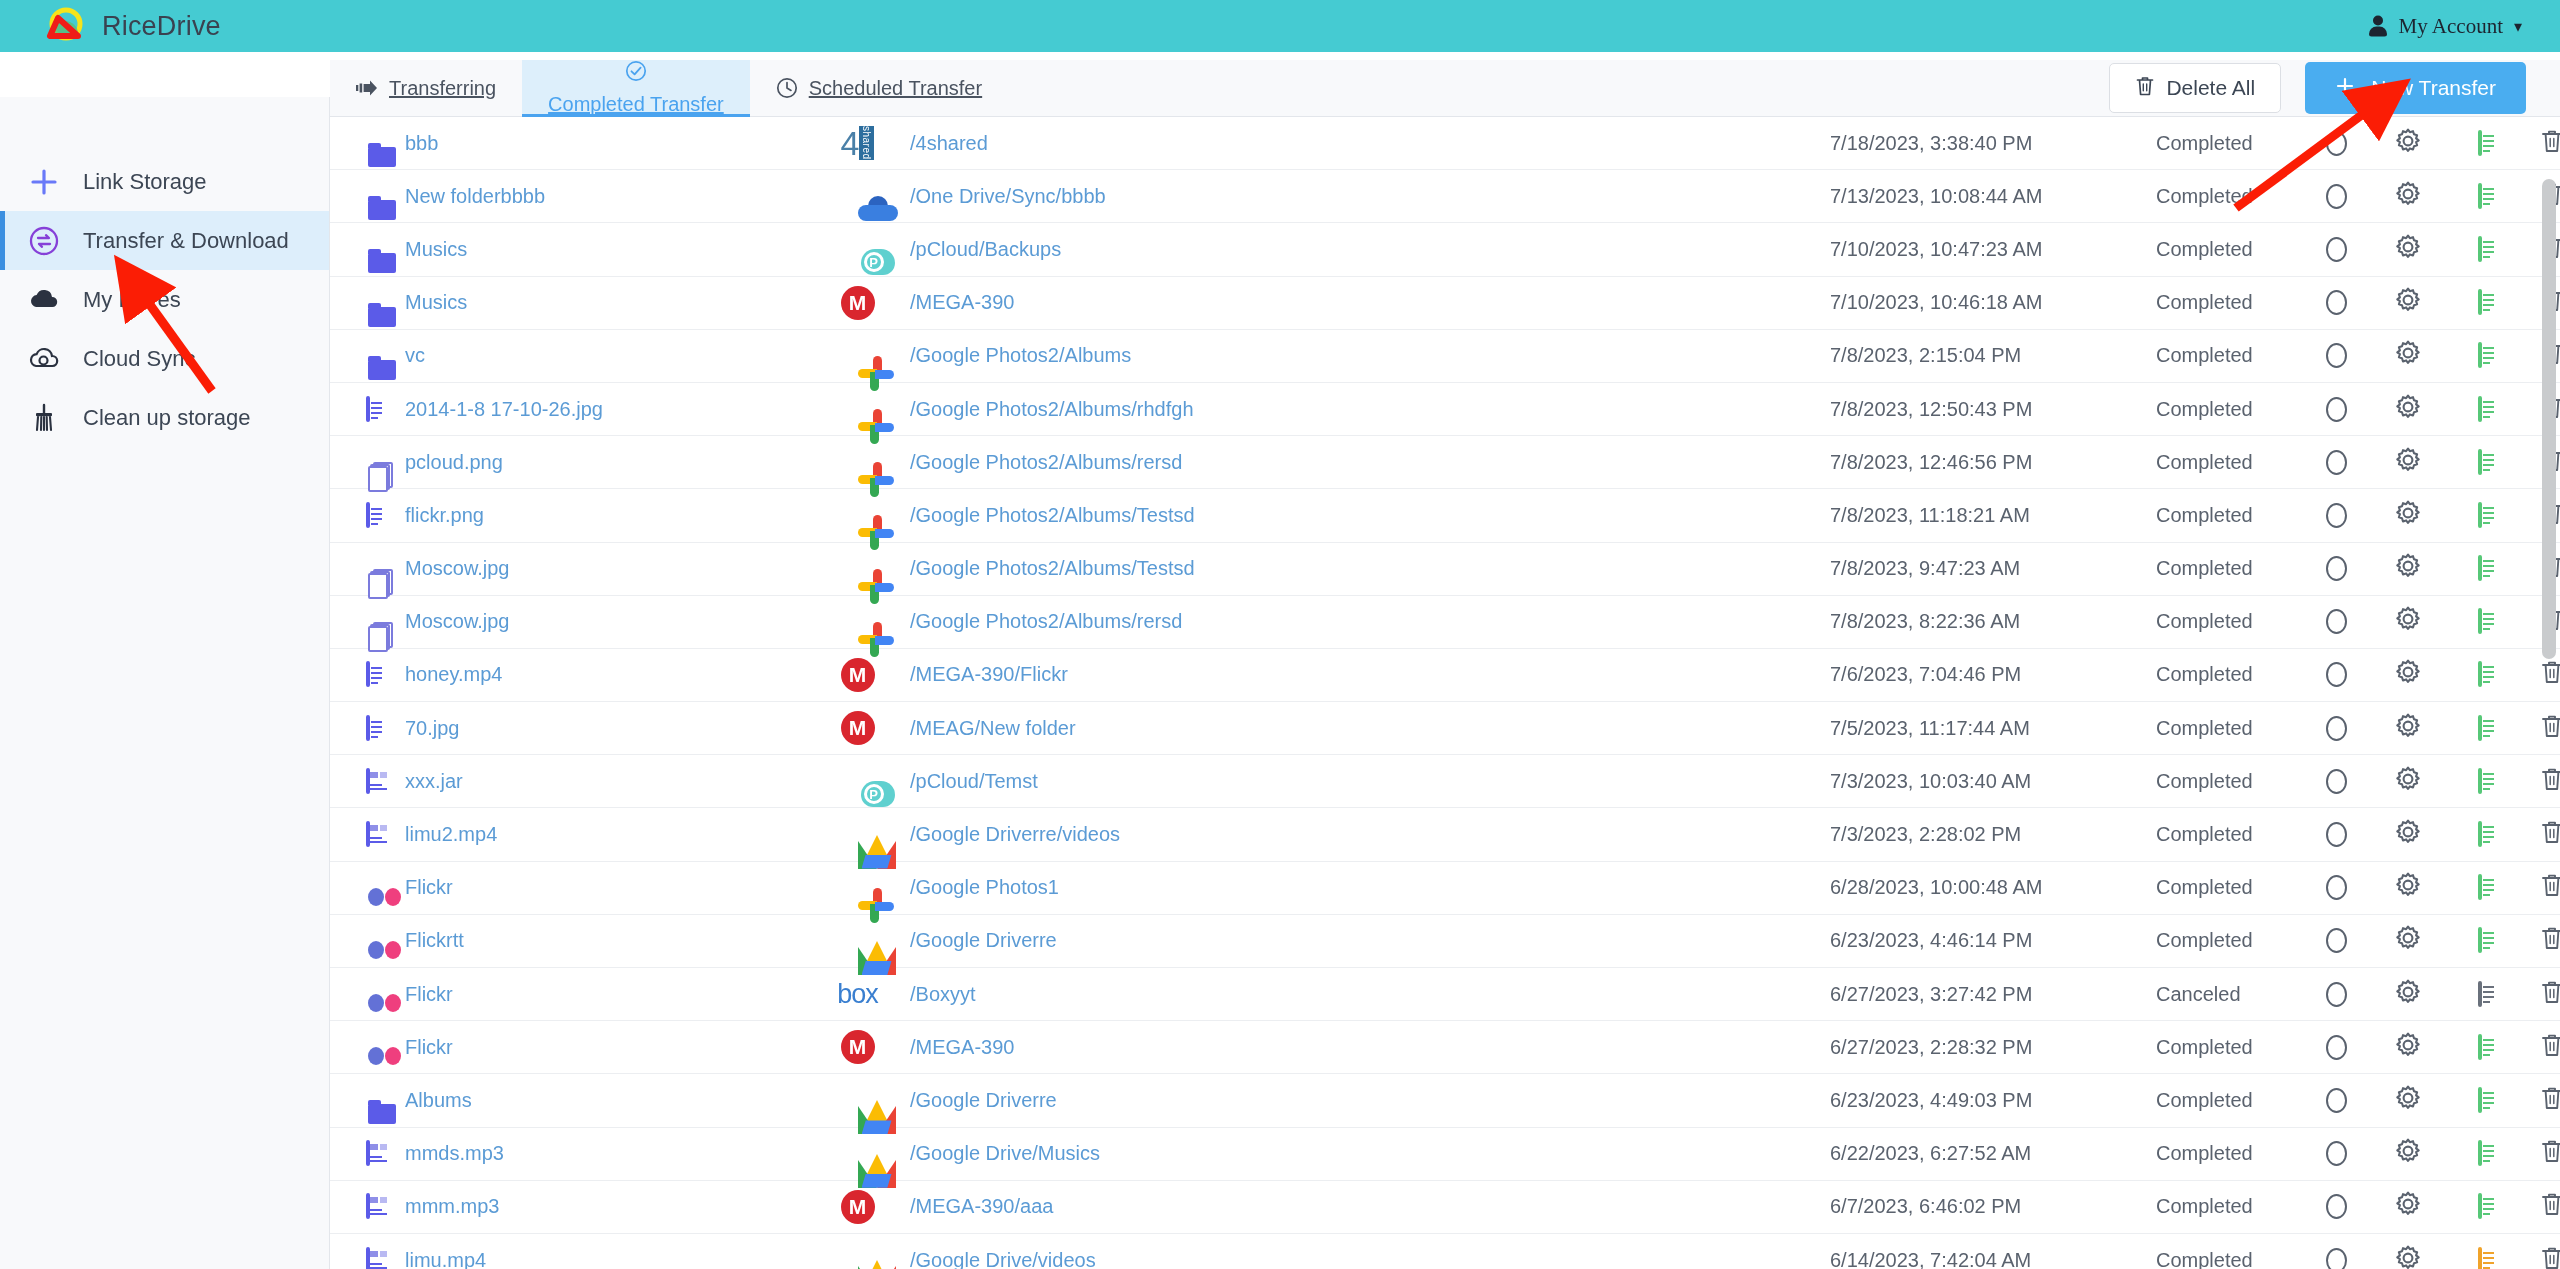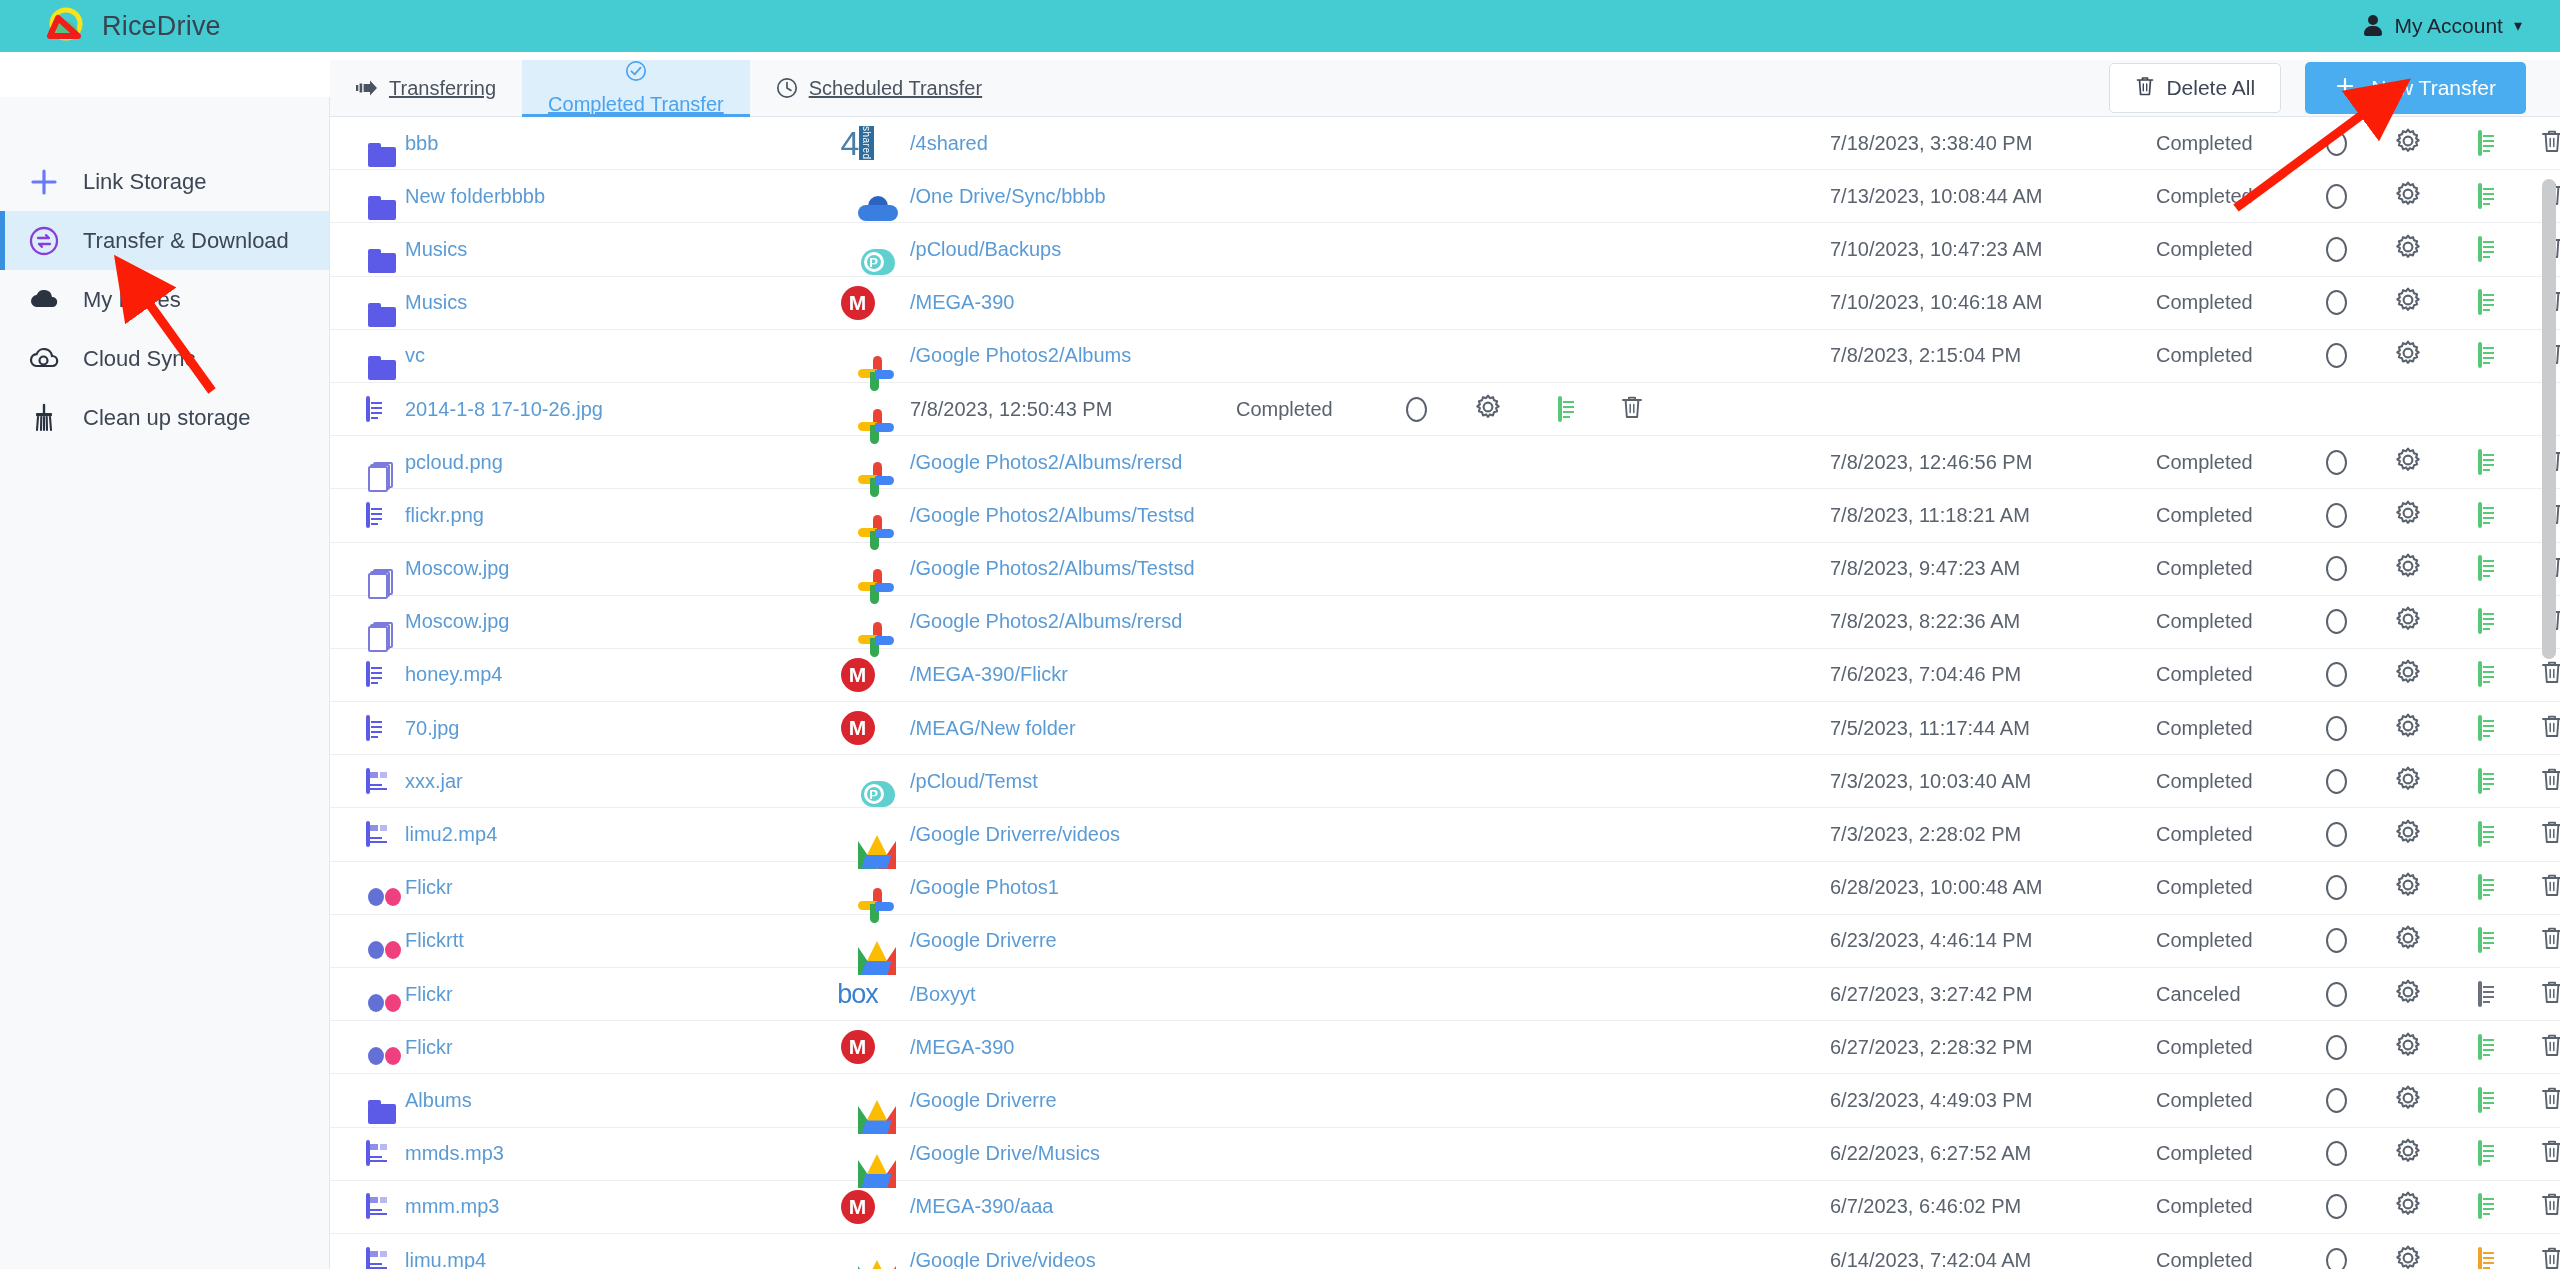--- a/index.html
+++ b/index.html
@@ -19,21 +19,21 @@
   }
   .brand { display: flex; align-items: center; gap: 14px; margin-left: 44px; }
   .brand-logo { width: 44px; height: 44px; position: relative; }
   .brand-name {
     font-size: 27px; color: #3a4250; letter-spacing: .2px;
   }
   .account {
     position: absolute; right: 38px; top: 50%;
     transform: translateY(-50%);
     display: flex; align-items: center; gap: 11px;
-    font-size: 21px; color: #1d2430; cursor: pointer;
+    font-size: 21px; color: #1d2430; cursor: pointer; font-family: Liberation Serif, serif;
   }
   .person-icon { width: 20px; height: 22px; position: relative; display:inline-block;}
   .person-icon::before {
     content:""; position:absolute; left:5px; top:0; width:10px; height:10px;
     background:#1d2430; border-radius:50%;
   }
   .person-icon::after {
     content:""; position:absolute; left:1px; top:11px; width:18px; height:10px;
     background:#1d2430; border-radius:9px 9px 3px 3px;
   }
@@ -512,20 +512,21 @@
           </div>
         </div>
         <div class="row">
           <div class="c-fileicon">
             <span><span class="doc-ic"><span></span><span></span><span></span><span></span></span></span>
           </div>
           <div class="c-name">2014-1-8 17-10-26.jpg</div>
           <div class="c-cloudicon">
             <span><span class="p-gphotos"><i></i><i></i><i></i><i></i></span></span>
           </div>
+          <div class="c-path">/Google Photos2/Albums/rhdfgh</div>
           <div class="c-date">7/8/2023, 12:50:43 PM</div>
           <div class="c-status">Completed</div>
           <div class="c-act">
             <span class="act-circle"></span>
           </div>
           <div class="c-act">
             <span><svg class="gear" viewBox="0 0 26 26">
                 <path d="M13 8.6 a4.4 4.4 0 1 0 0 8.8 a4.4 4.4 0 0 0 0 -8.8 z" fill="none" stroke="#5a626e" stroke-width="2.1"></path>
                 <path d="M13 1.6 l1.9 2.6 3.1 -1 1 3.1 3.1 1 -1 3.1 2.6 1.9 -2.6 1.9 1 3.1 -3.1 1 -1 3.1 -3.1 -1 -1.9 2.6 -1.9 -2.6 -3.1 1 -1 -3.1 -3.1 -1 1 -3.1 -2.6 -1.9 2.6 -1.9 -1 -3.1 3.1 -1 1 -3.1 3.1 1 z" fill="none" stroke="#5a626e" stroke-width="2.1" stroke-linejoin="round"></path>
               </svg></span>

